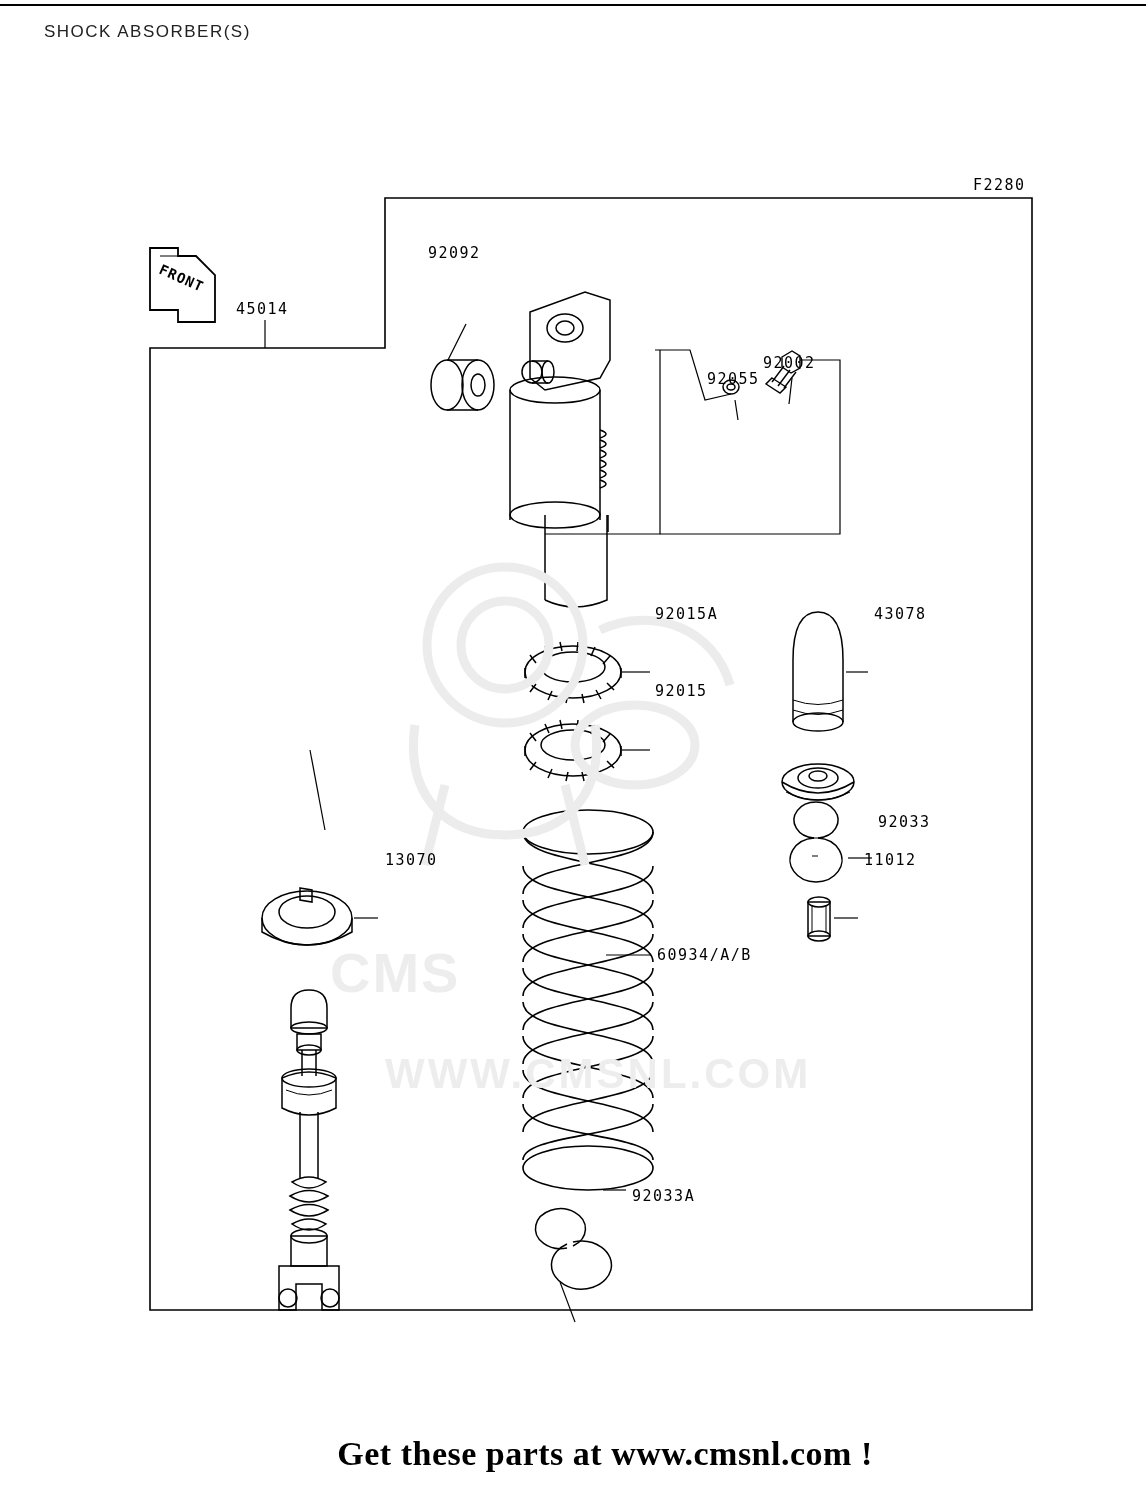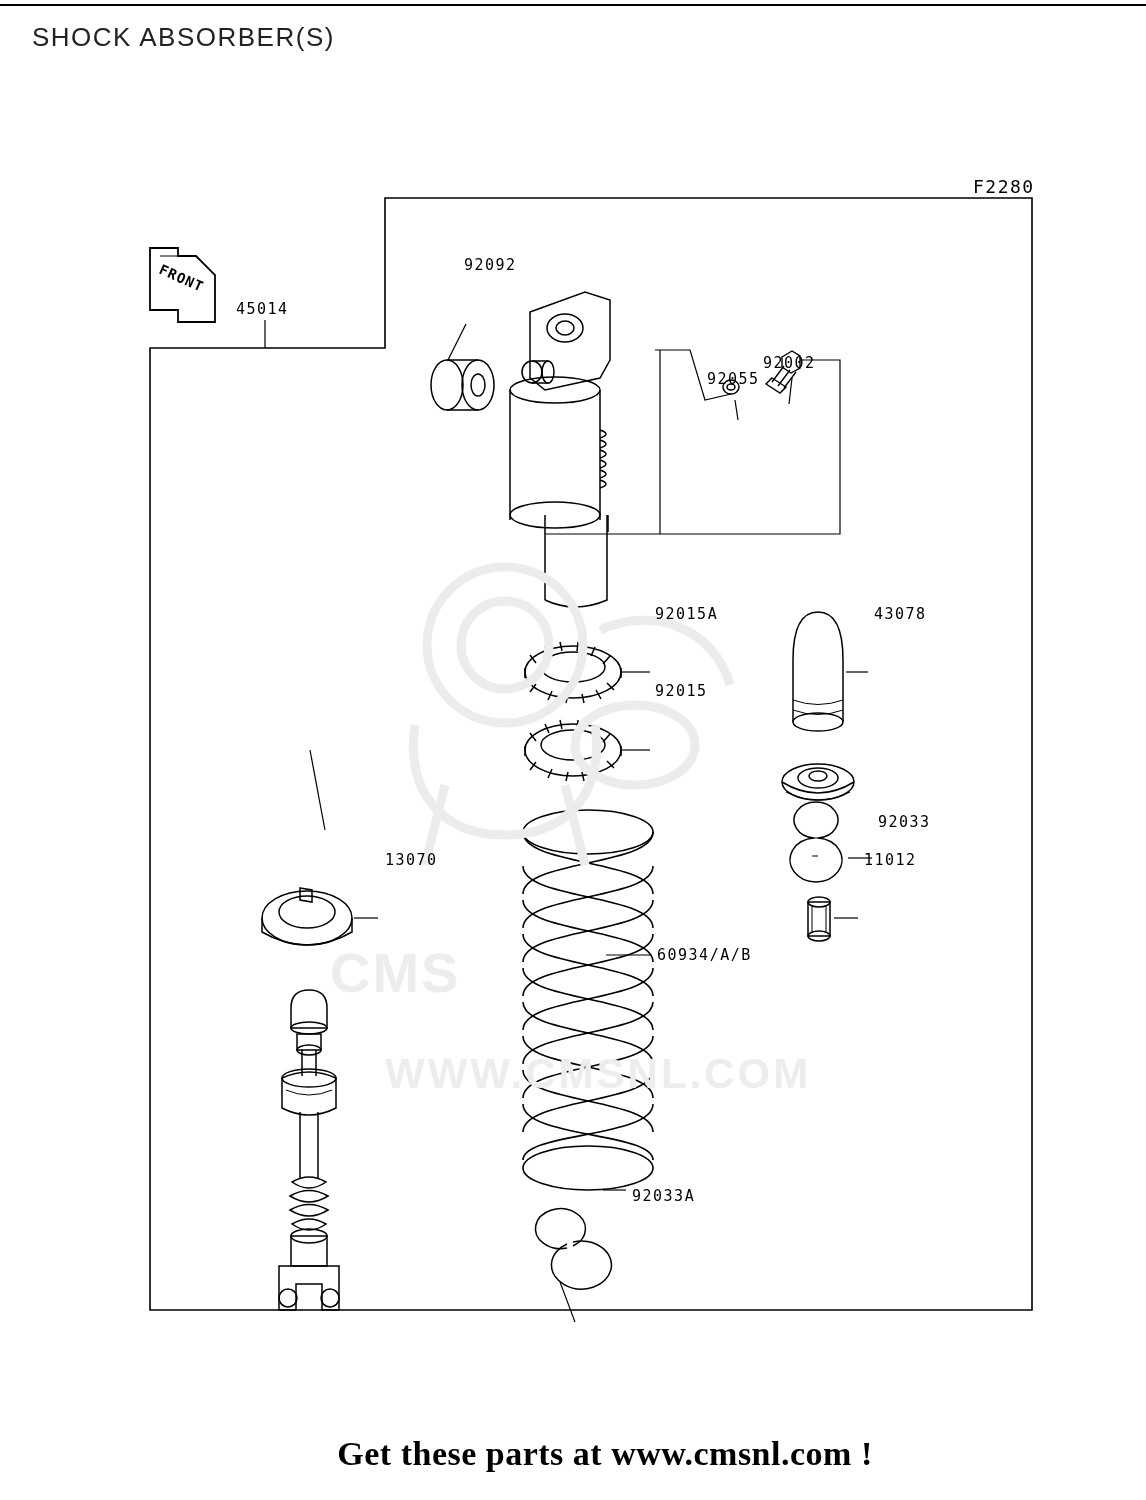--- a/index.html
+++ b/index.html
@@ -10,23 +10,23 @@
   body {
     width: 1146px;
     height: 1500px;
     position: relative;
     font-family: "Liberation Sans", sans-serif;
     color: #000;
     overflow: hidden;
   }
   #page-title {
     position: absolute;
-    left: 32px;
+    left: 44px;
     top: 22px;
-    font-size: 26px;
+    font-size: 17px;
     letter-spacing: 1.5px;
     color: #222;
     font-family: "Liberation Sans", sans-serif;
   }
   #top-rule {
     position: absolute;
     left: 0;
     top: 4px;
     width: 1146px;
     height: 2px;
@@ -56,21 +56,21 @@
     position: absolute;
     font-family: "DejaVu Sans Mono", monospace;
     font-size: 15px;
     letter-spacing: 1.5px;
     color: #000;
     white-space: nowrap;
   }
   .code-tr {
     position: absolute;
     font-family: "DejaVu Sans Mono", monospace;
-    font-size: 18px;
+    font-size: 15px;
     letter-spacing: 1.5px;
     color: #000;
   }
   .wm {
     position: absolute;
     pointer-events: none;
     color: #e9e9e9;
   }
   #wm-text {
     left: 330px;
@@ -305,21 +305,21 @@
         <line x1="606" y1="895" x2="650" y2="895"></line>
 
         <line x1="603" y1="1130" x2="626" y2="1130"></line>
       </g>
     </g>
   </svg>
 
   <div class="label" style="left:158px; top:210px; transform: rotate(24deg); font-size:14px; letter-spacing:1px; font-weight:bold;">FRONT</div>
 
   <div class="label" style="left:236px; top:240px;">45014</div>
-  <div class="label" style="left:428px; top:196px;margin-left:36px;">92092</div>
+  <div class="label" style="left:428px; top:184px;">92092</div>
   <div class="label" style="left:707px; top:310px;">92055</div>
   <div class="label" style="left:763px; top:294px;">92002</div>
   <div class="label" style="left:655px; top:545px;">92015A</div>
   <div class="label" style="left:874px; top:545px;">43078</div>
   <div class="label" style="left:655px; top:622px;">92015</div>
   <div class="label" style="left:878px; top:731px;margin-top:22px;">92033</div>
   <div class="label" style="left:385px; top:791px;">13070</div>
   <div class="label" style="left:864px; top:791px;">11012</div>
   <div class="label" style="left:657px; top:886px;">60934/A/B</div>
   <div class="label" style="left:632px; top:1121px;margin-top:6px;">92033A</div>

